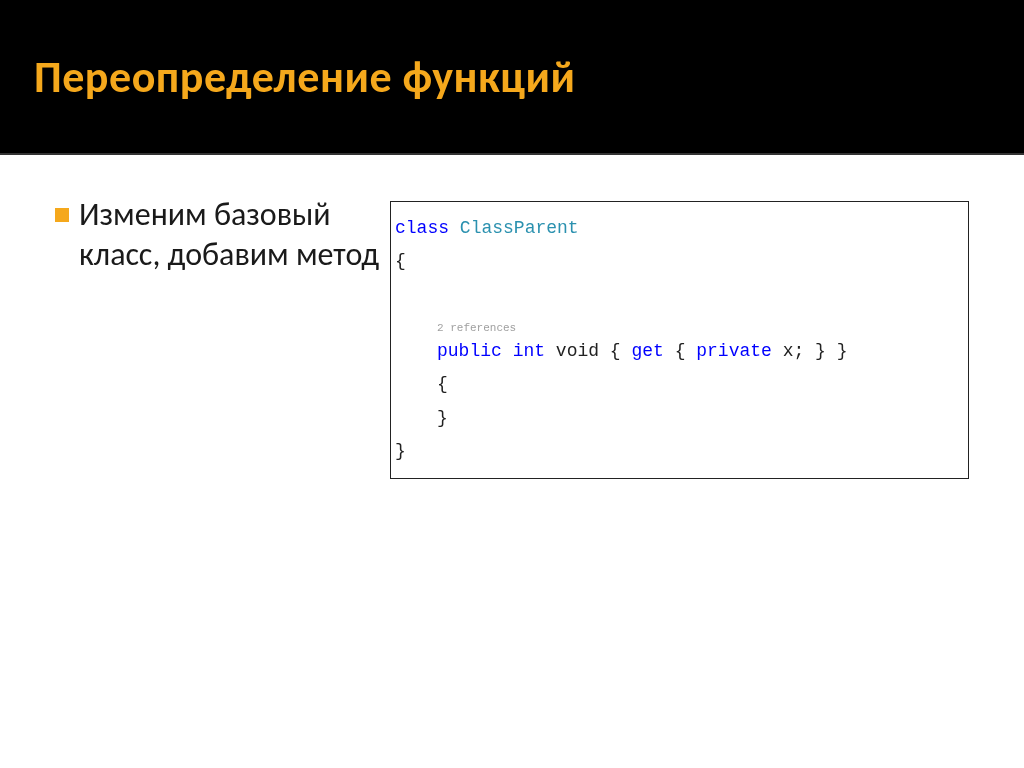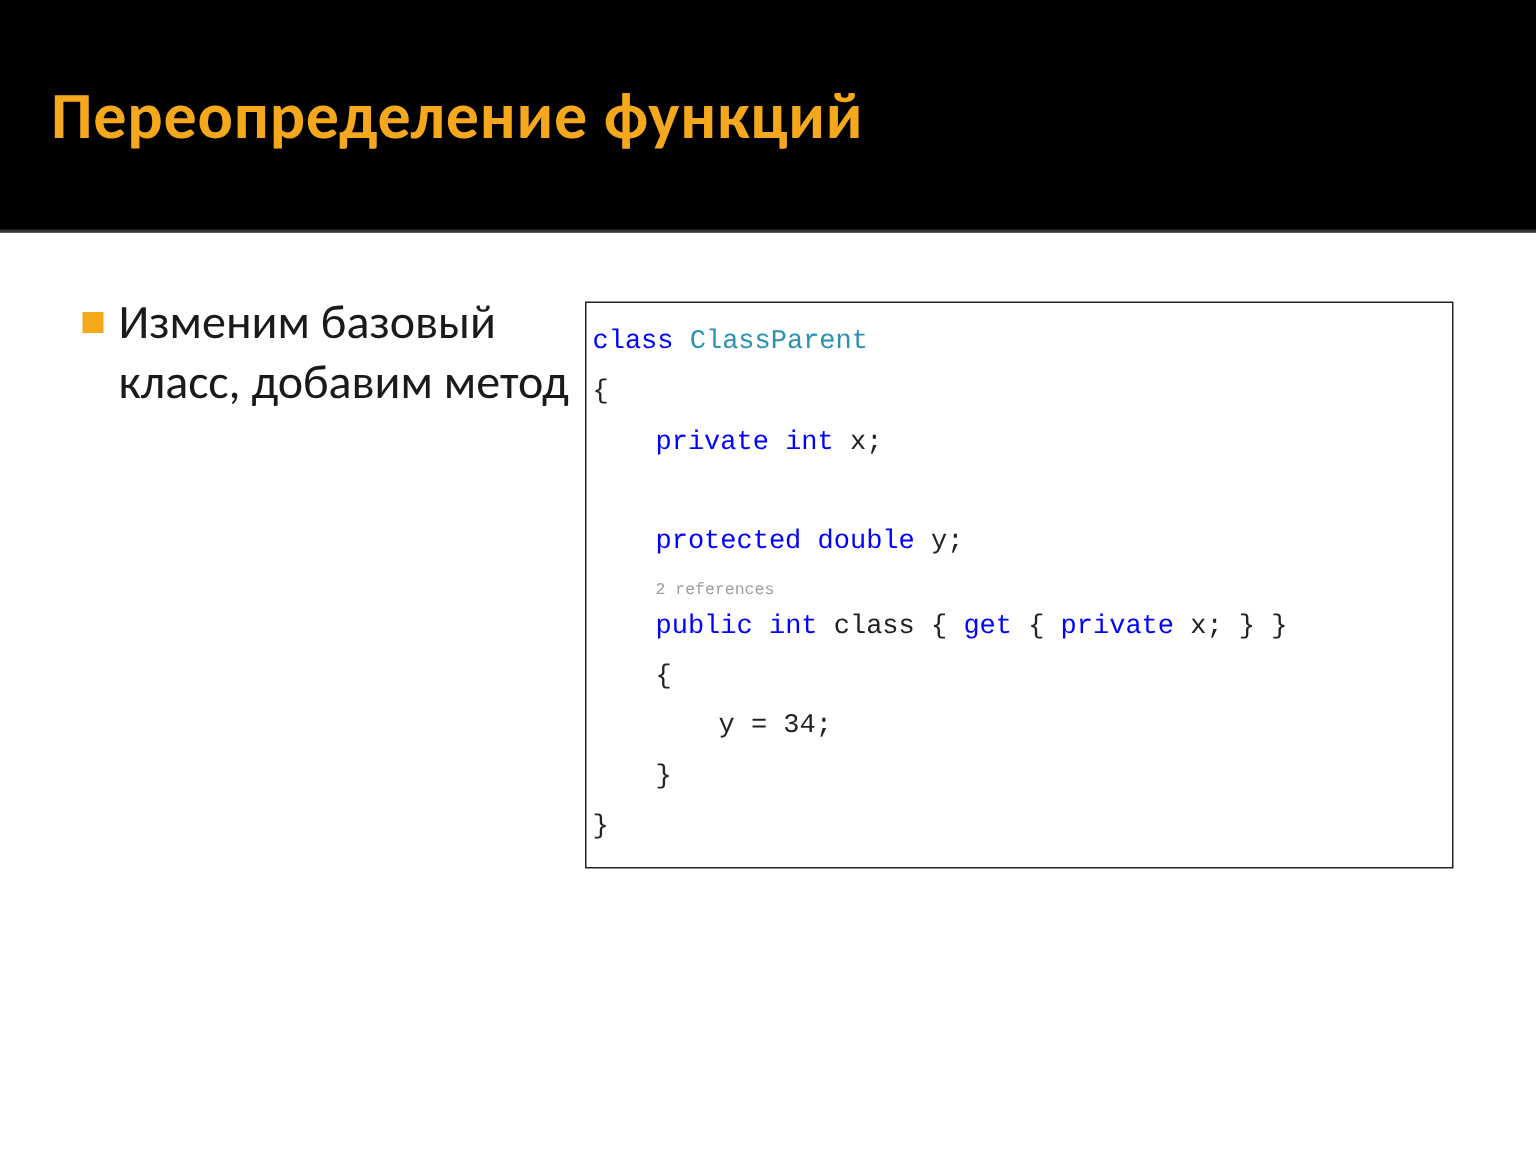--- a/index.html
+++ b/index.html
@@ -94,25 +94,22 @@
     <div class="bullet-col">
       <div class="bullet-item">
         <span class="bullet-marker"></span>
         <span class="bullet-text">Изменим базовый класс, добавим метод</span>
       </div>
     </div>
 
     <div class="code-box">
       <div class="codeline"><span class="kw">class</span> <span class="type">ClassParent</span></div>
       <div class="codeline">{</div>
-      <div class="codeline"><span class="indent"></span><span class="kw">private</span> <span class="kw">int</span><span> x;</span></div>
       <div class="codeline">&nbsp;</div>
-      <div class="codeline"><span class="indent"></span><span class="kw">protected</span> <span class="kw">double</span><span> y;</span></div>
       <span class="ref-note"><span class="indent"></span><span>2 references</span></span>
-      <div class="codeline"><span class="indent"></span><span class="kw">public</span> <span class="kw">int</span><span> class { </span><span class="kw">get</span><span> { </span><span class="kw">private</span><span> x; } }</span></div>
+      <div class="codeline"><span class="indent"></span><span class="kw">public</span> <span class="kw">int</span><span> void { </span><span class="kw">get</span><span> { </span><span class="kw">private</span><span> x; } }</span></div>
       <div class="codeline"><span class="indent"></span><span>{</span></div>
-      <div class="codeline"><span class="indent2"></span><span>y = 34;</span></div>
       <div class="codeline"><span class="indent"></span><span>}</span></div>
       <div class="codeline">}</div>
     </div>
 
   </div>
 </div>
 
 </body></html>

